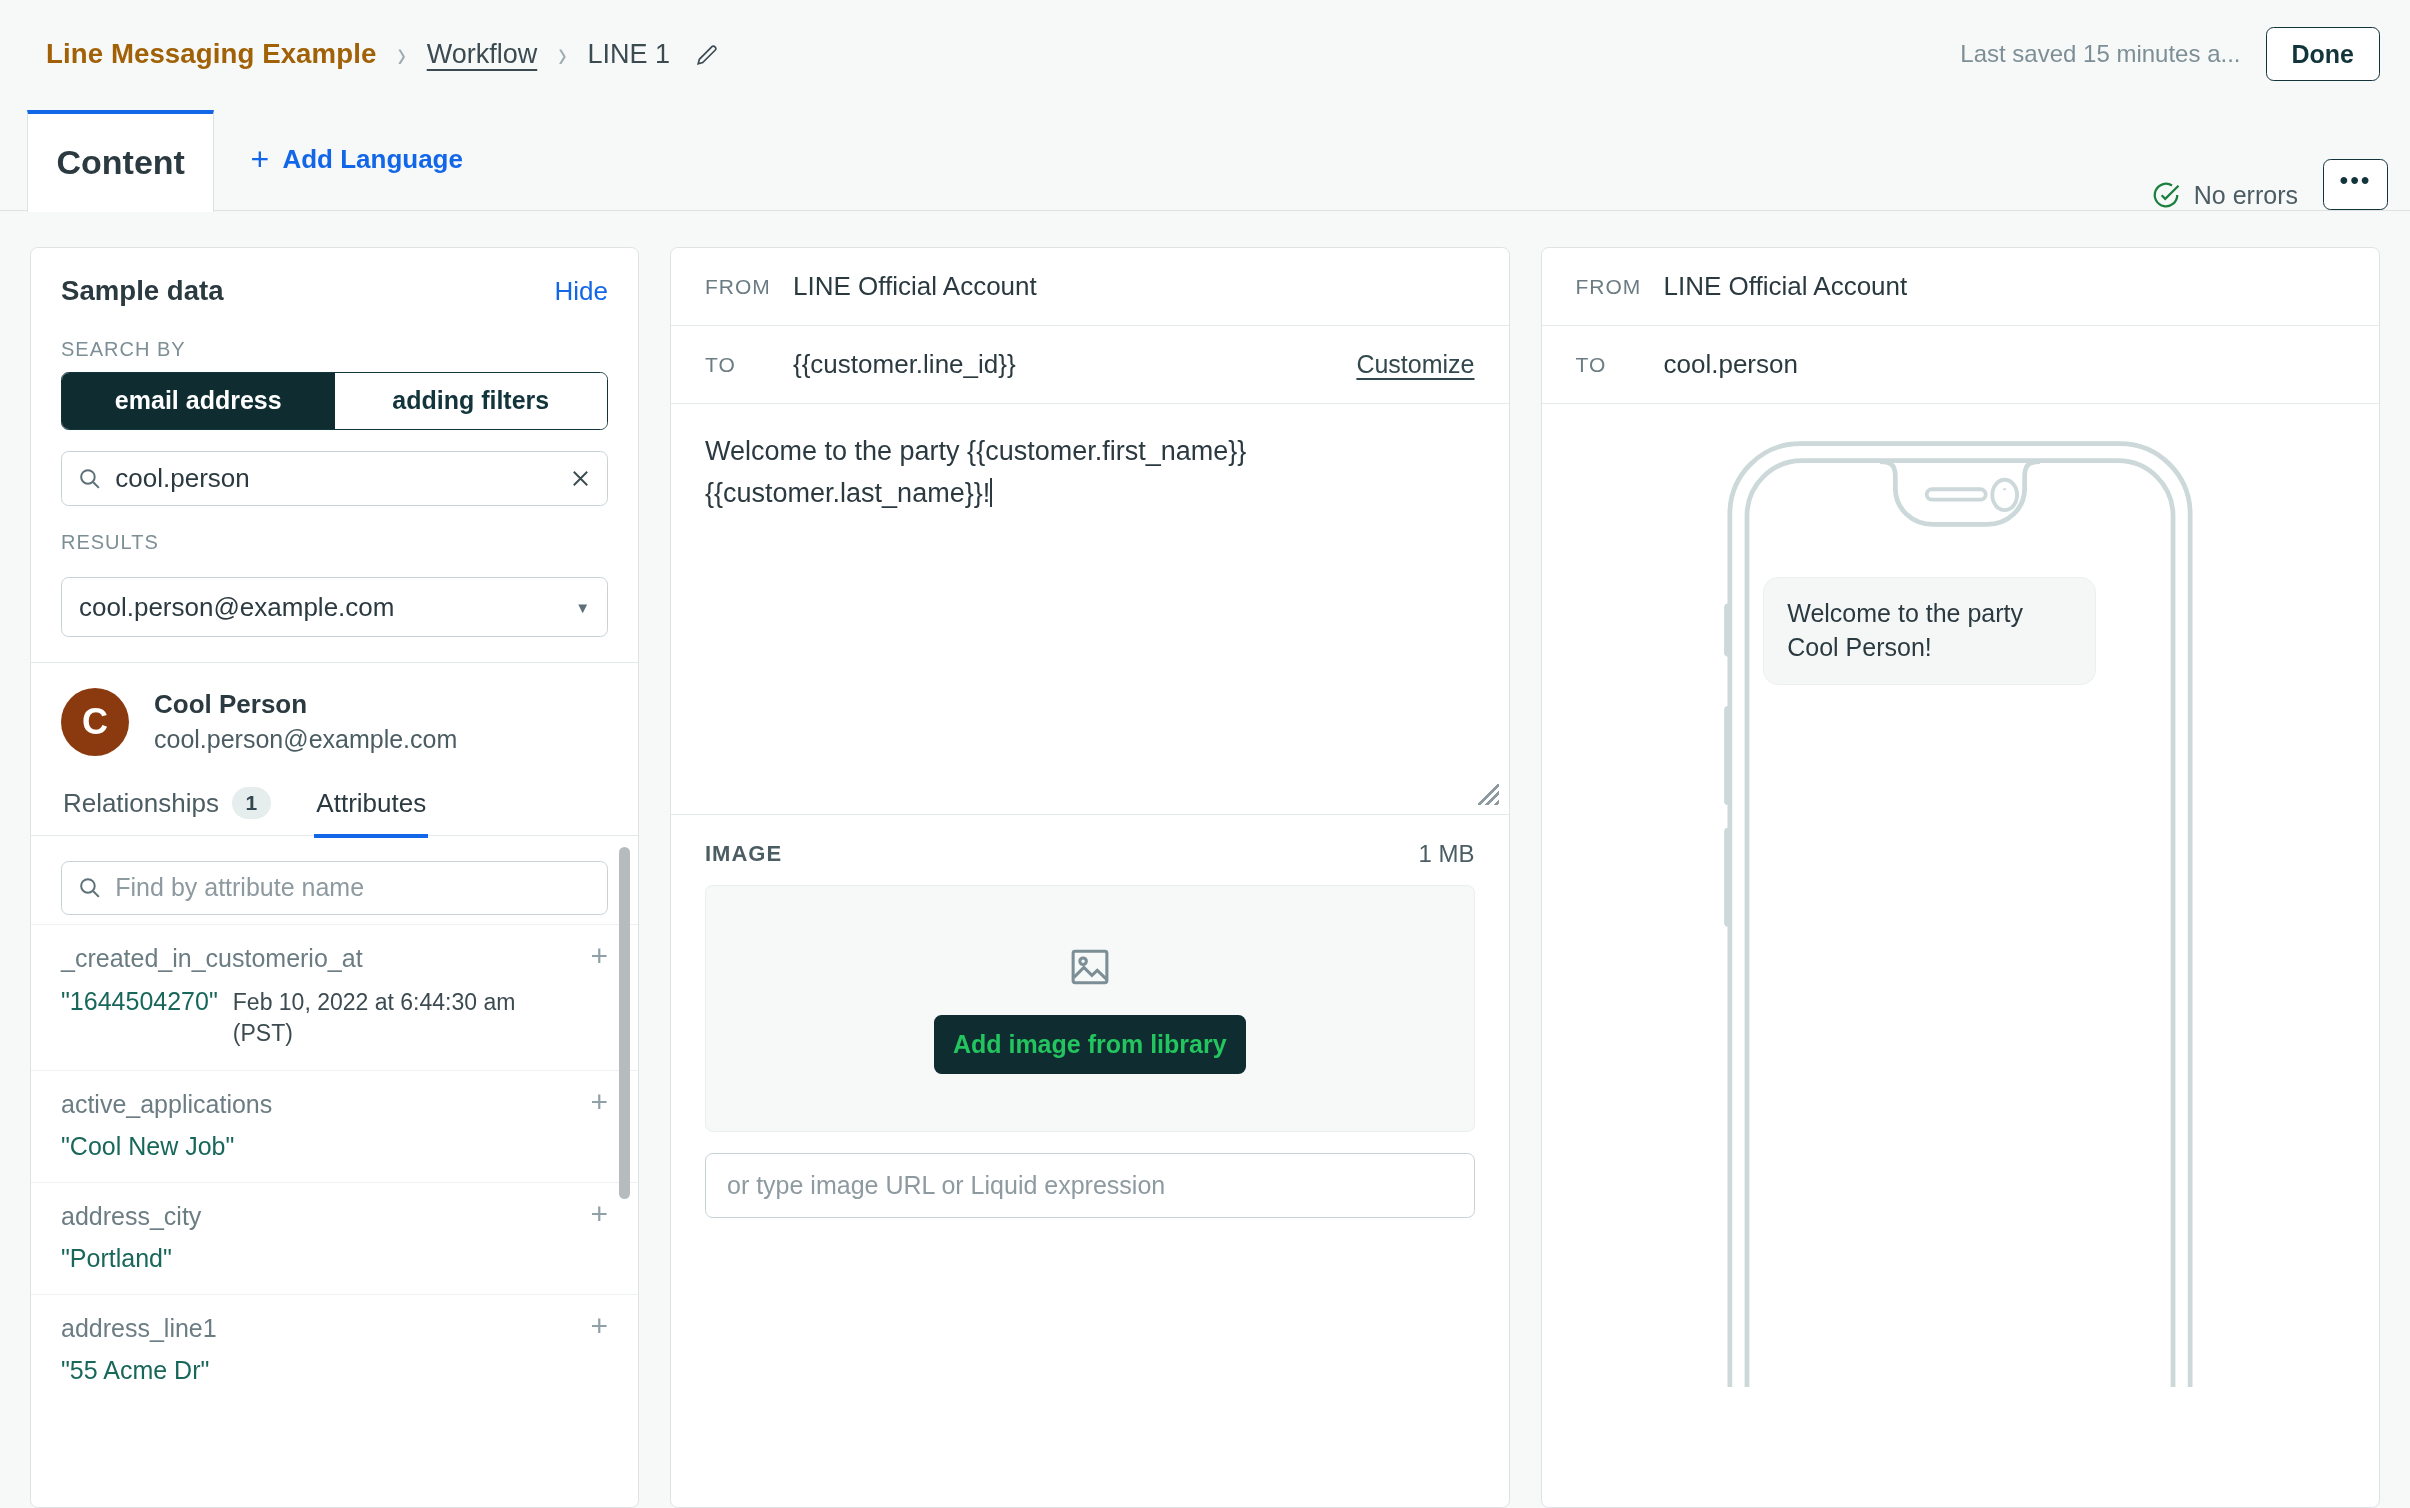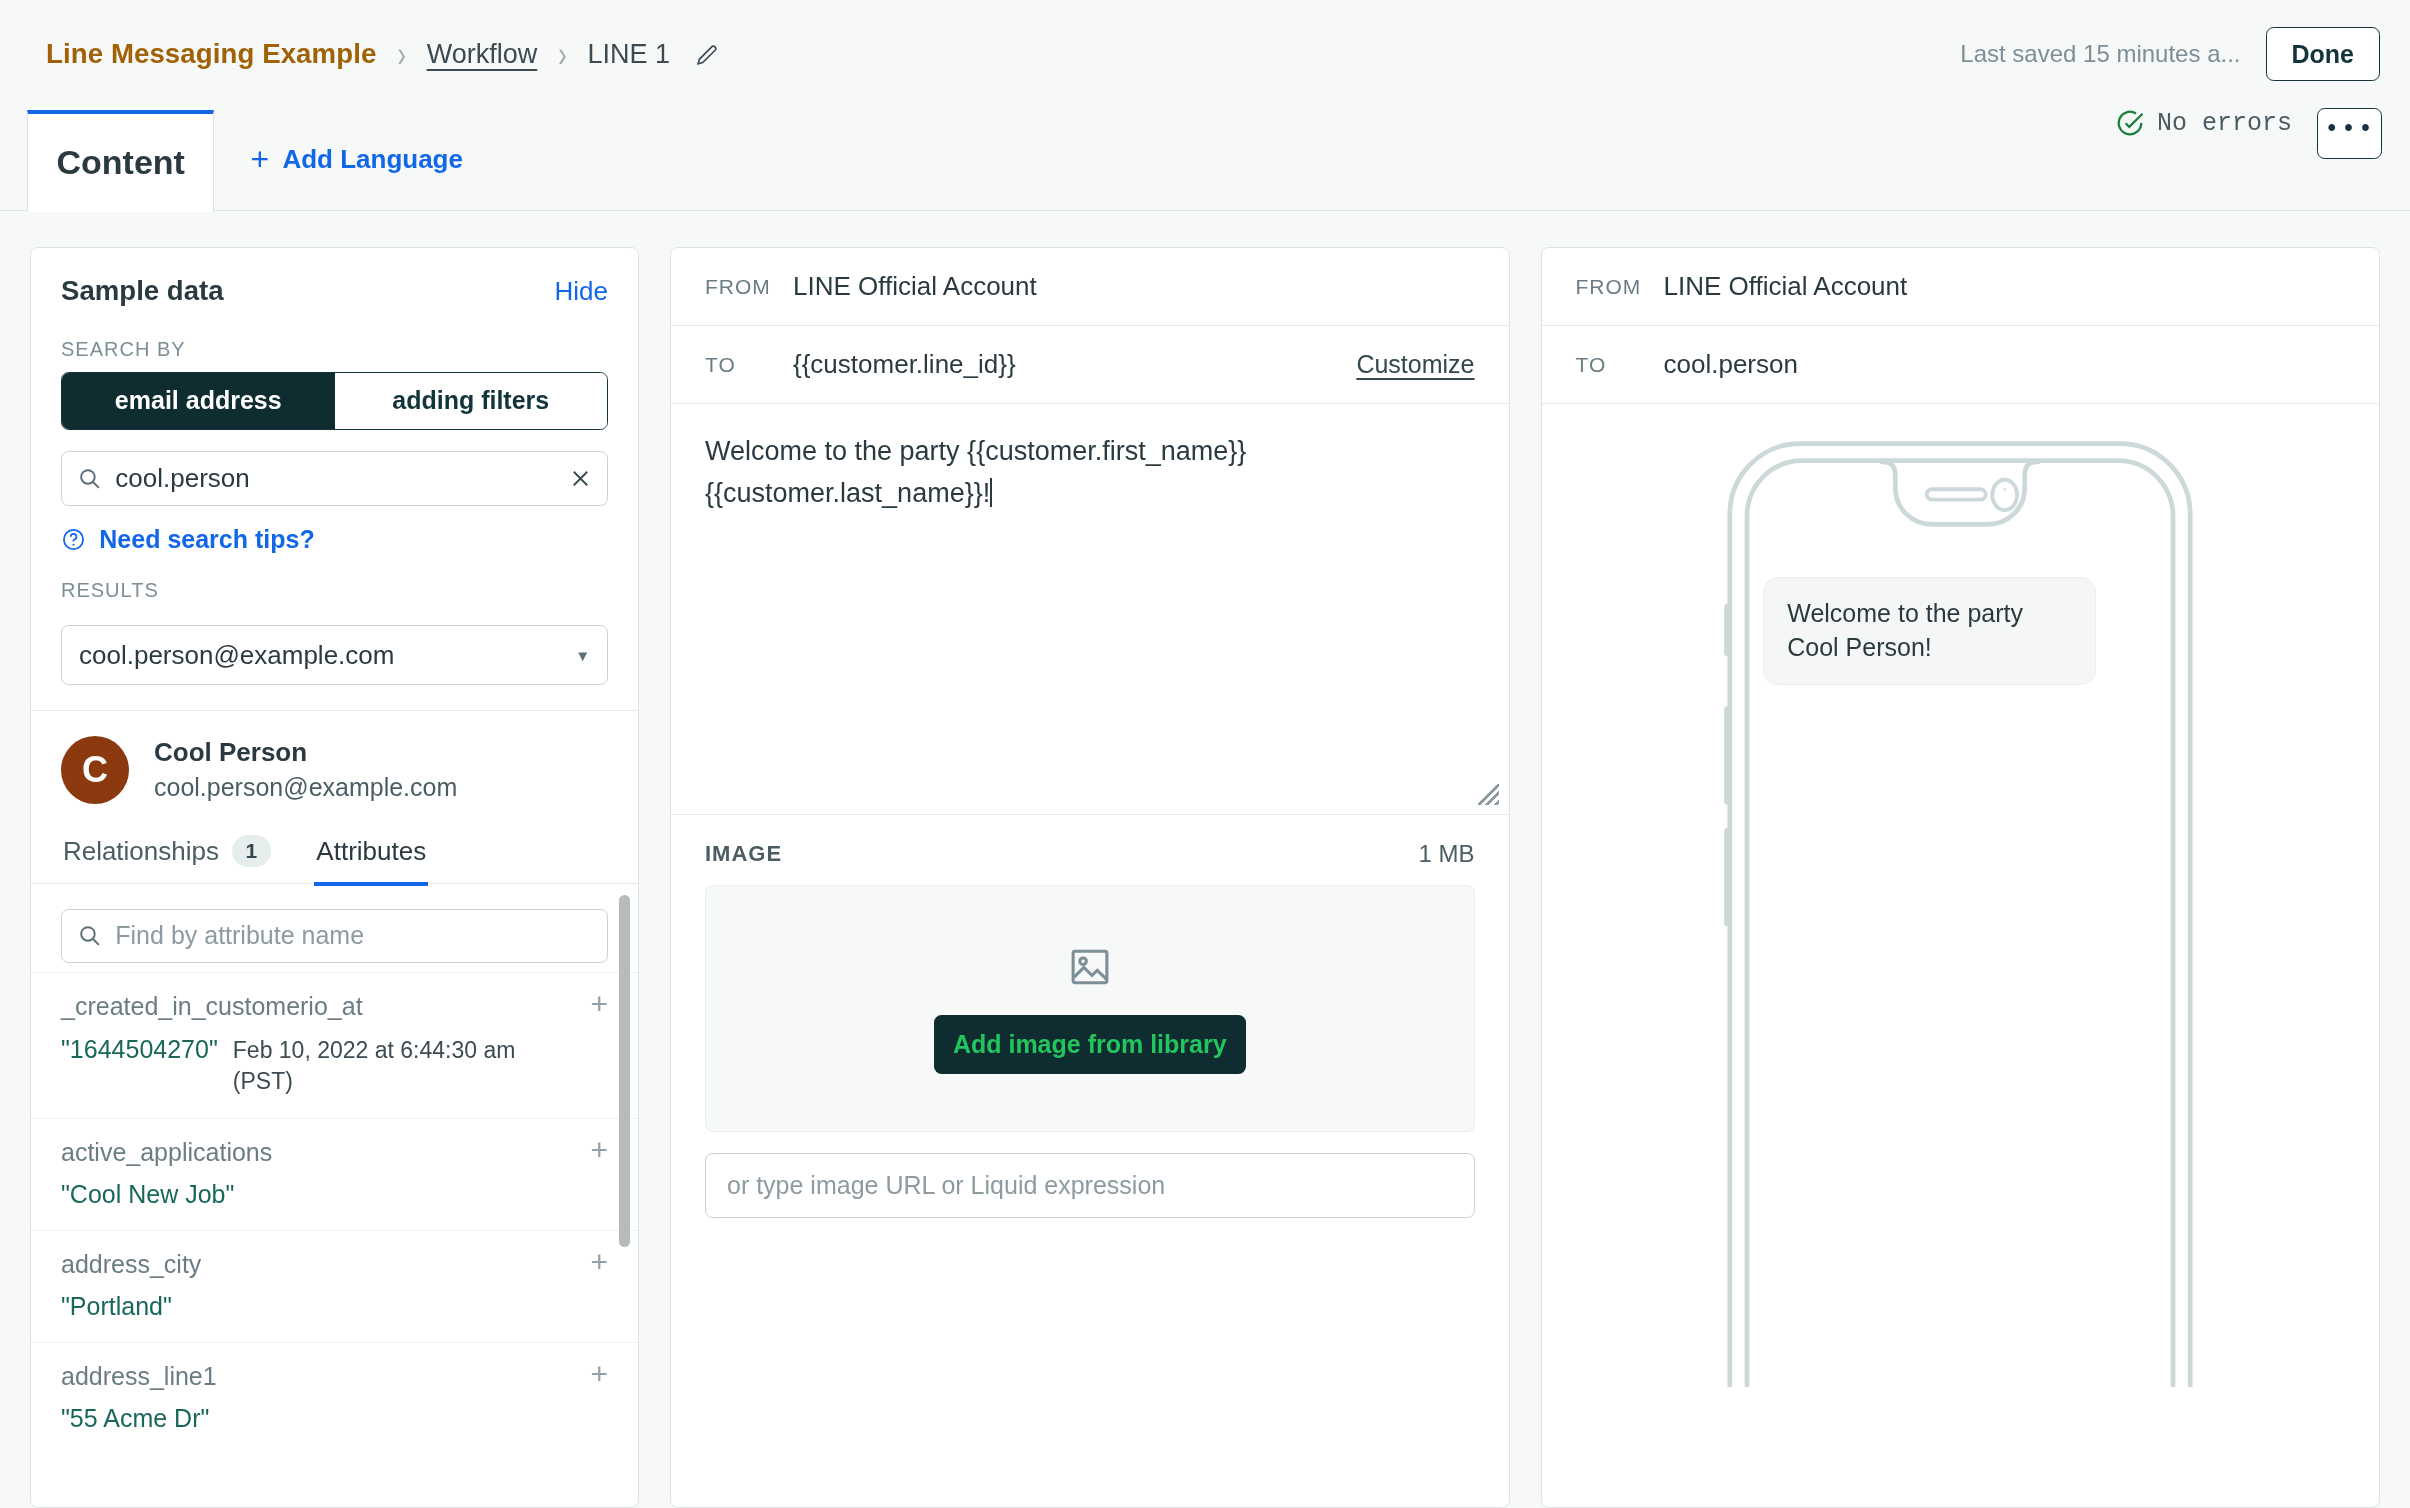--- a/index.html
+++ b/index.html
@@ -70,23 +70,22 @@
     cursor: pointer;
   }
   .add-lang {
     display: flex; align-items: center; gap: 13.3px;
     margin-left: 36px; cursor: pointer;
   }
   .plus-glyph { color: #1267e8; font-size: 32px; line-height: 1; font-weight: 300; }
   .add-lang-label { color: #1267e8; font-size: 26px; font-weight: bold; }
 
   .tabbar-right {
-    margin-left: auto; display: flex; align-items: flex-start; gap: 25px;
-    padding-right: 28px;
-    font-family: Liberation Mono, monospace;
+    margin-left: auto; display: flex; align-items: flex-end; gap: 25px;
+    padding-right: 22px;
   }
   .no-errors { display: flex; align-items: center; gap: 12.4px; }
   .check-icon { width: 30px; height: 30px; display:block; }
   .no-errors-label { font-size: 25px; color: #4b5c63; }
   .dots-btn {
     border: 1.9px solid #12343b; border-radius: 7.6px; background: #fff;
     width: 65px; height: 51px; display:flex; align-items:center;
     justify-content:center; cursor:pointer; color:#12343b;
     font-size: 25px; letter-spacing: 1.9px; padding-bottom: 9.5px;
     font-family: inherit;
@@ -379,30 +378,20 @@
         </svg>
       </span>
       <span class="search-val">cool.person</span>
       <span>
         <svg class="x-icon" viewBox="0 0 24 24" fill="none" stroke="#3c4b51" stroke-width="2">
           <path d="M5 5l14 14M19 5L5 19"></path>
         </svg>
       </span>
     </div>
 
-    <div class="tips-row">
-      <span>
-        <svg class="q-icon" viewBox="0 0 24 24" fill="none" stroke="#1267e8" stroke-width="1.7">
-          <circle cx="12" cy="12" r="9.2"></circle>
-          <path d="M9.4 9.3a2.7 2.7 0 1 1 3.4 2.7c-.6.2-.9.8-.9 1.5v.4"></path>
-          <circle cx="12" cy="17" r="1" fill="#1267e8" stroke="none"></circle>
-        </svg>
-      </span>
-      <span class="tips-label">Need search tips?</span>
-    </div>
 
     <div class="field-label">RESULTS</div>
 
     <div class="results-select">
       <span class="results-val">cool.person@example.com</span>
       <span class="caret">▼</span>
     </div>
 
     <div class="person-area">
       <div class="person-head">

